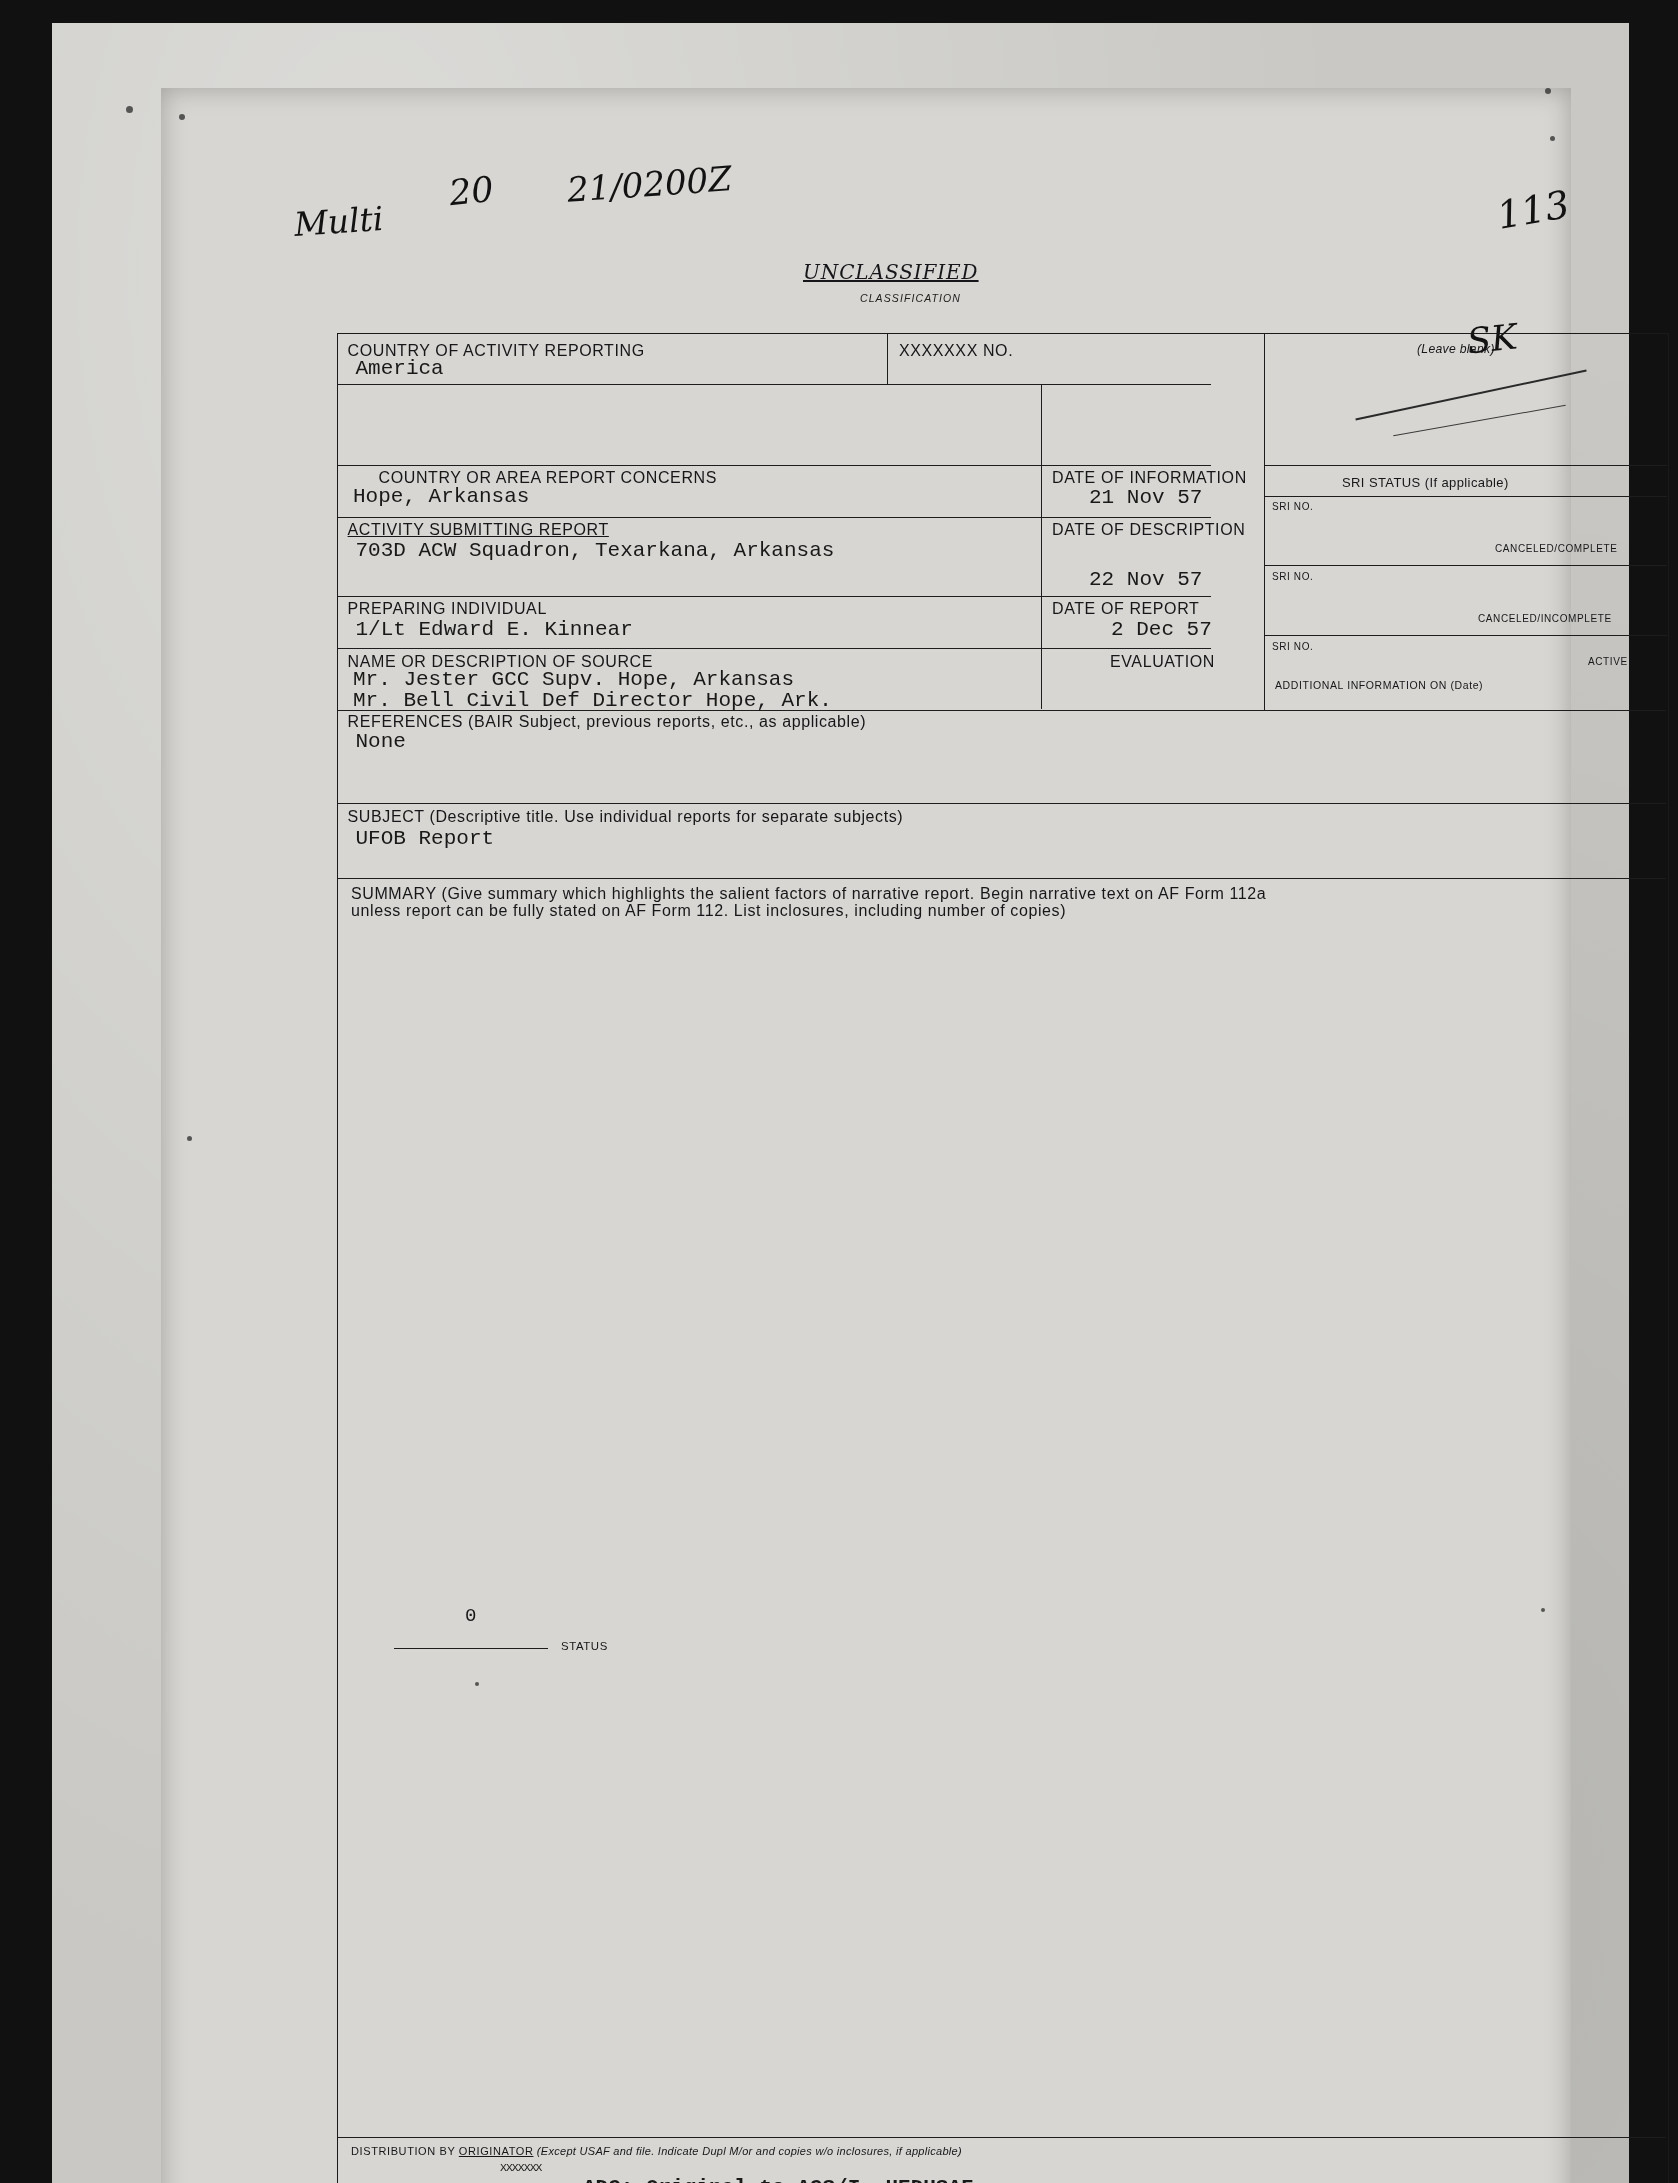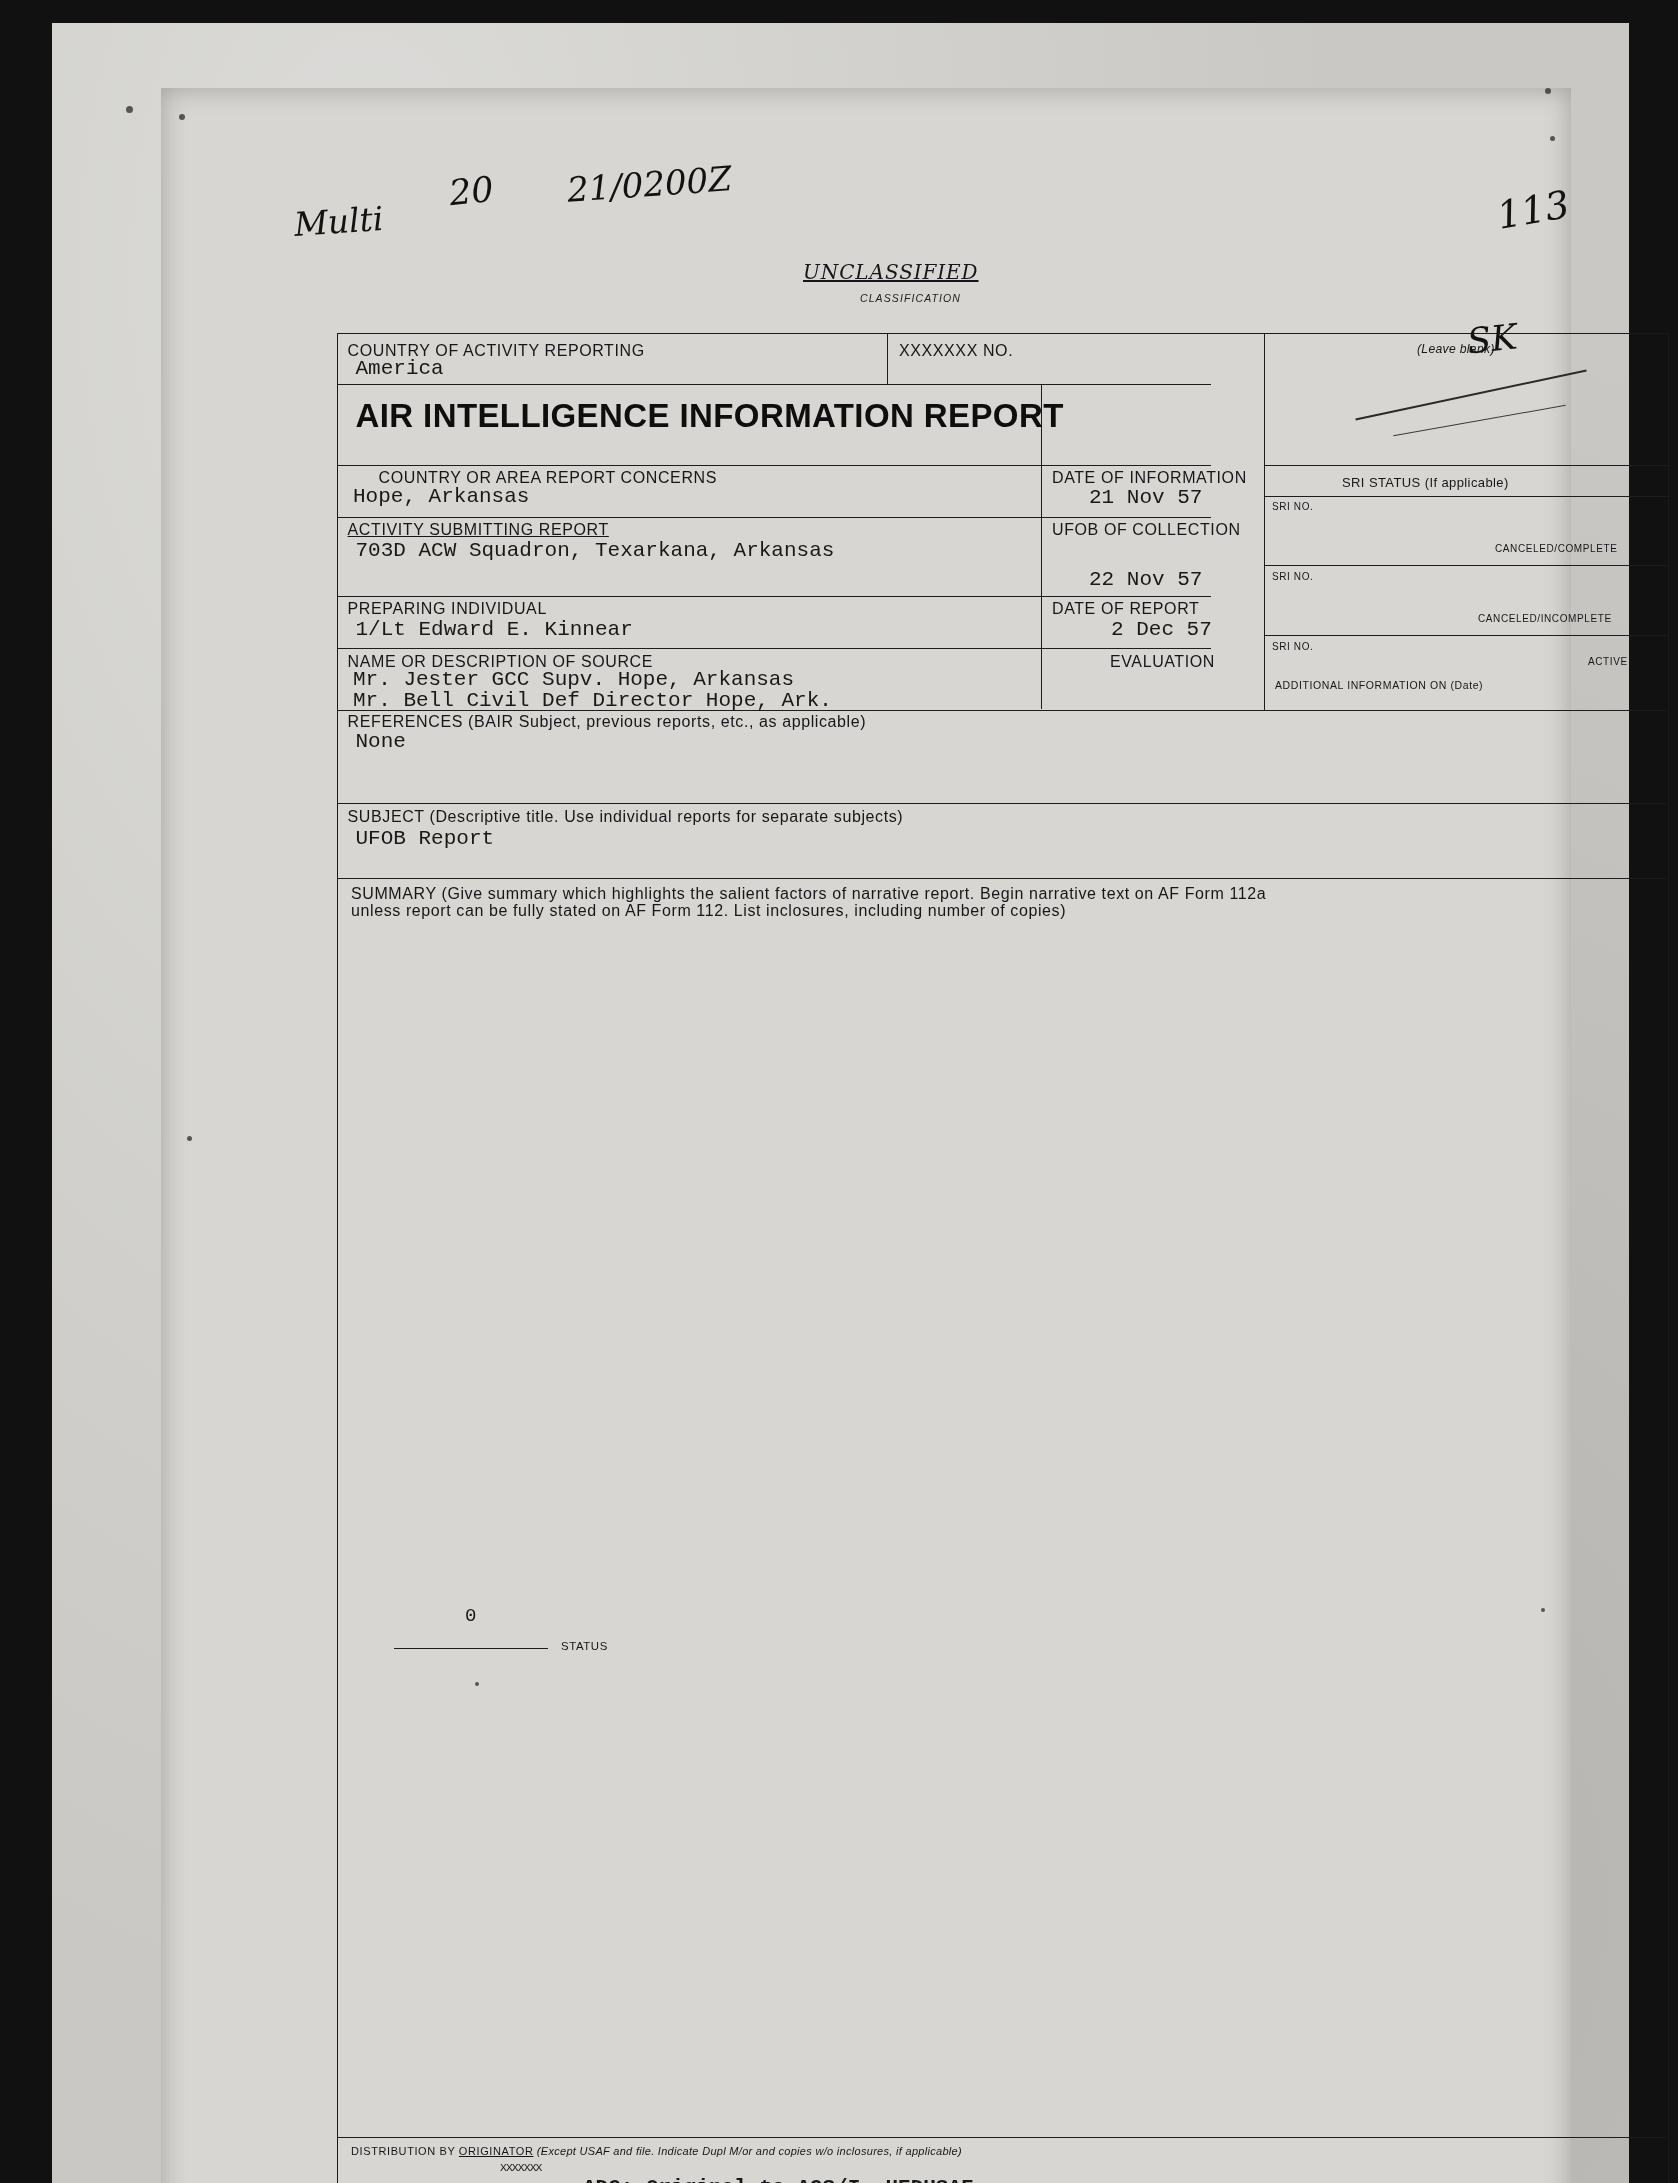--- a/index.html
+++ b/index.html
@@ -147,32 +147,31 @@
         <div class="hline" style="left:926px;top:301px;width:403px;"></div>
 
         <div class="lbl" style="left:9.6px;top:7.9px;">COUNTRY OF ACTIVITY REPORTING</div>
         <div class="type" style="left:17.5px;top:23px;">America</div>
 
         <div class="lbl" style="left:561px;top:7.9px;">XXXXXXX NO.</div>
         <div class="type" style="left:568px;top:23px;"></div>
 
         <div class="lbl-i lbl" style="left:1079px;top:7.9px;font-size:12.2px;">(Leave blank)</div>
 
-        <div class="bigtitle" style="left:17.5px;top:63px;">AIR INTELLIGENCE INFORMATION REPORT</div>
 
         <div class="lbl" style="left:9.6px;top:135px;margin-left:31px;">COUNTRY OR AREA REPORT CONCERNS</div>
         <div class="type" style="left:15px;top:151px;">Hope, Arkansas</div>
 
         <div class="lbl" style="left:714px;top:135px;">DATE OF INFORMATION</div>
         <div class="type" style="left:751px;top:152px;">21 Nov 57</div>
 
         <div class="lbl" style="left:9.6px;top:187px;text-decoration:underline;">ACTIVITY SUBMITTING REPORT</div>
         <div class="type" style="left:17.5px;top:205px;">703D ACW Squadron, Texarkana, Arkansas</div>
 
-        <div class="lbl" style="left:714px;top:187px;">UFOB OF COLLECTION</div>
+        <div class="lbl" style="left:714px;top:187px;">DATE OF DESCRIPTION</div>
         <div class="type" style="left:751px;top:234px;">22 Nov 57</div>
 
         <div class="lbl" style="left:9.6px;top:266px;">PREPARING INDIVIDUAL</div>
         <div class="type" style="left:17.5px;top:284px;">1/Lt Edward E. Kinnear</div>
 
         <div class="lbl" style="left:714px;top:266px;">DATE OF REPORT</div>
         <div class="type" style="left:773px;top:284px;">2 Dec 57</div>
 
         <div class="lbl" style="left:9.6px;top:319px;">NAME OR DESCRIPTION OF SOURCE</div>
         <div class="type" style="left:15px;top:334px;">Mr. Jester GCC Supv. Hope, Arkansas</div>

